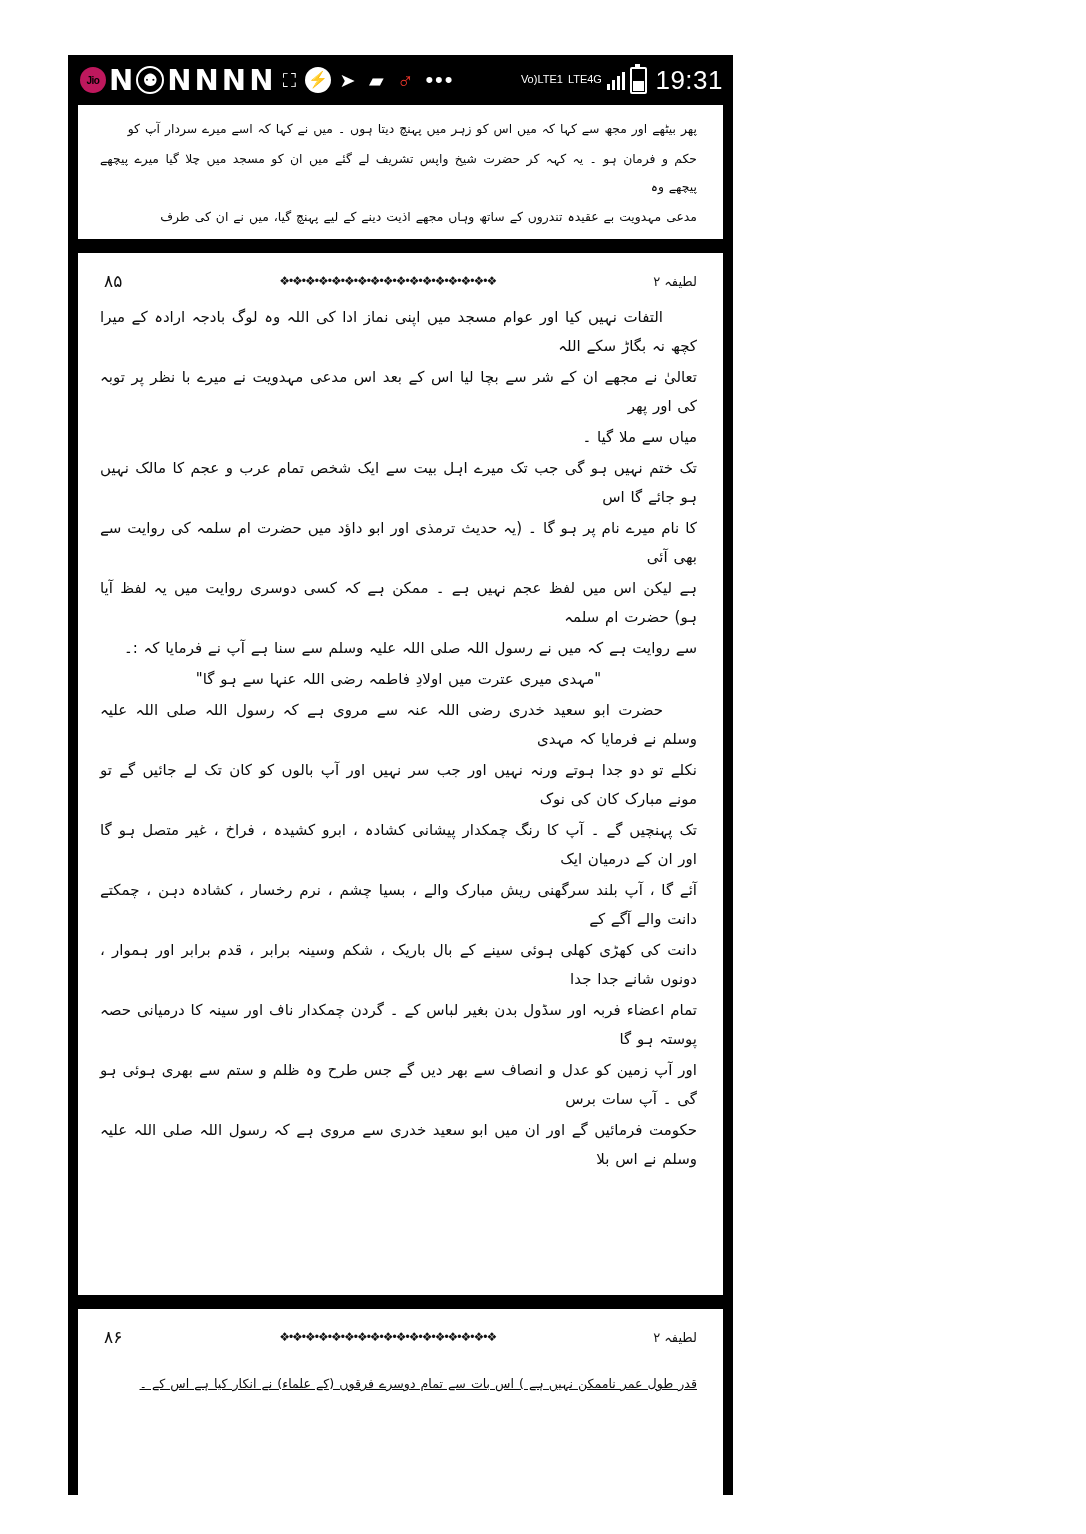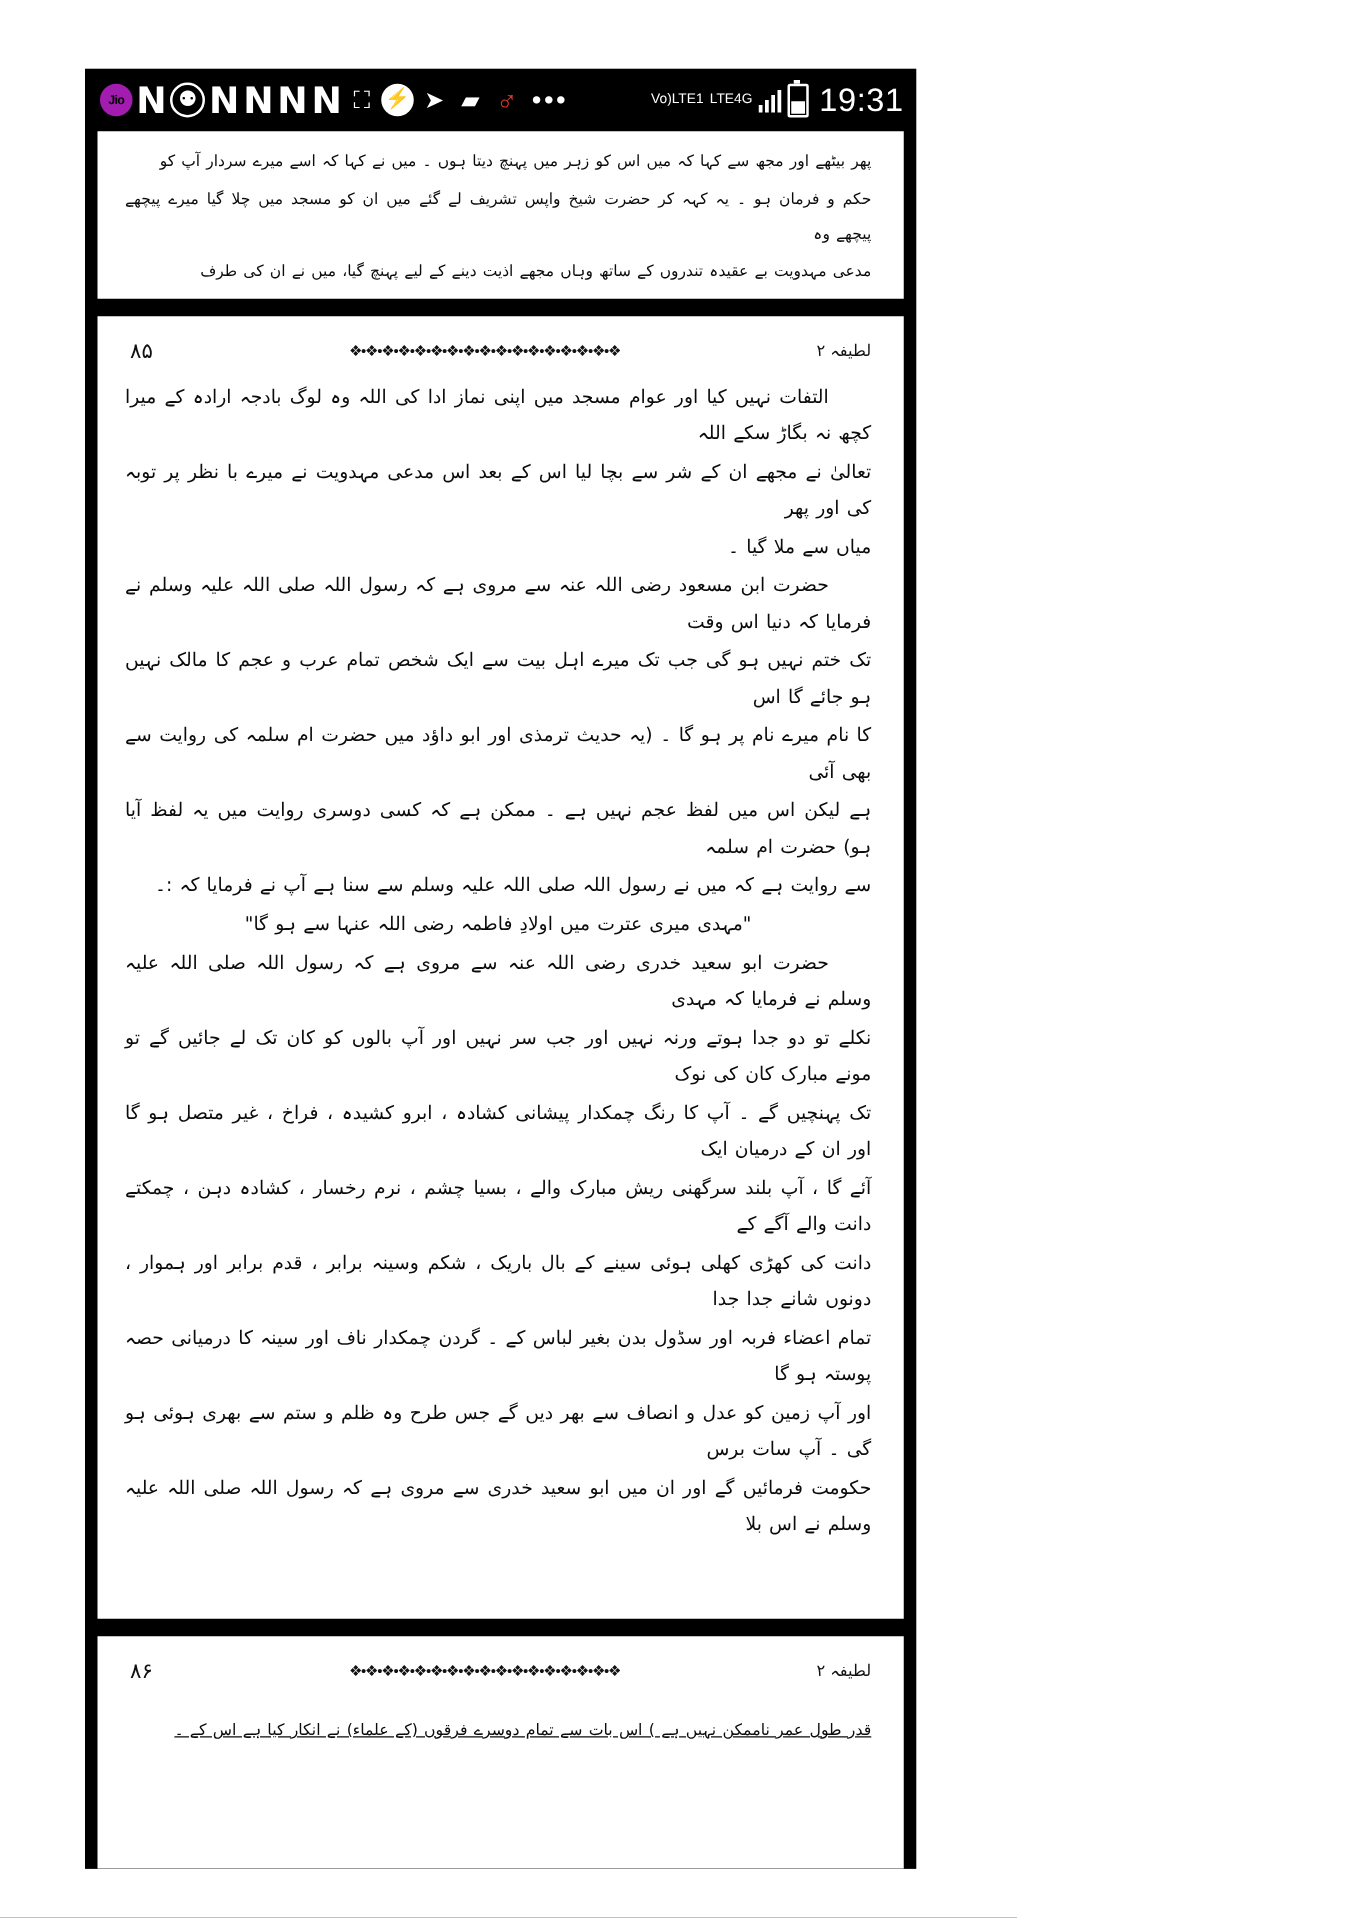--- a/index.html
+++ b/index.html
@@ -46,21 +46,21 @@
   }
   .sb-right {
     display: flex;
     align-items: center;
     gap: 5px;
     flex: 0 0 auto;
   }
   .jio-badge {
     width: 26px; height: 26px;
     border-radius: 50%;
-    background: #a21caf;
+    background: #be185d;
     color: #000000;
     font-size: 10px;
     font-weight: bold;
     display: flex;
     align-items: center;
     justify-content: center;
     letter-spacing: -0.5px;
   }
   .glyph-n {
     font-size: 29px;
@@ -300,21 +300,20 @@
       <div class="page-header">
         <span class="label">لطیفہ ۲</span>
         <span class="ornament">❖•❖•❖•❖•❖•❖•❖•❖•❖•❖•❖•❖•❖•❖•❖•❖•❖</span>
         <span class="pagenum">۸۵</span>
       </div>
       <div class="page-body urdu">
         <p class="para">التفات نہیں کیا اور عوام مسجد میں اپنی نماز ادا کی اللہ وہ لوگ بادجہ ارادہ کے میرا کچھ نہ بگاڑ سکے اللہ</p>
         <p class="para noindent">تعالیٰ نے مجھے ان کے شر سے بچا لیا اس کے بعد اس مدعی مہدویت نے میرے با نظر پر توبہ کی اور پھر</p>
         <p class="para noindent">میاں سے ملا گیا ۔</p>
 
-        <p class="para">حضرت ابن مسعود رضی اللہ عنہ سے مروی ہے کہ رسول اللہ صلی اللہ علیہ وسلم نے فرمایا کہ دنیا اس وقت</p>
         <p class="para noindent">تک ختم نہیں ہو گی جب تک میرے اہل بیت سے ایک شخص تمام عرب و عجم کا مالک نہیں ہو جائے گا اس</p>
         <p class="para noindent">کا نام میرے نام پر ہو گا ۔ (یہ حدیث ترمذی اور ابو داؤد میں حضرت ام سلمہ کی روایت سے بھی آئی</p>
         <p class="para noindent">ہے لیکن اس میں لفظ عجم نہیں ہے ۔ ممکن ہے کہ کسی دوسری روایت میں یہ لفظ آیا ہو) حضرت ام سلمہ</p>
         <p class="para noindent">سے روایت ہے کہ میں نے رسول اللہ صلی اللہ علیہ وسلم سے سنا ہے آپ نے فرمایا کہ :۔</p>
 
         <p class="para centered">"مہدی میری عترت میں اولادِ فاطمہ رضی اللہ عنہا سے ہو گا"</p>
 
         <p class="para">حضرت ابو سعید خدری رضی اللہ عنہ سے مروی ہے کہ رسول اللہ صلی اللہ علیہ وسلم نے فرمایا کہ مہدی</p>
         <p class="para noindent">نکلے تو دو جدا ہوتے ورنہ نہیں اور جب سر نہیں اور آپ بالوں کو کان تک لے جائیں گے تو مونے مبارک کان کی نوک</p>
         <p class="para noindent">تک پہنچیں گے ۔ آپ کا رنگ چمکدار پیشانی کشادہ ، ابرو کشیدہ ، فراخ ، غیر متصل ہو گا اور ان کے درمیان ایک</p>

